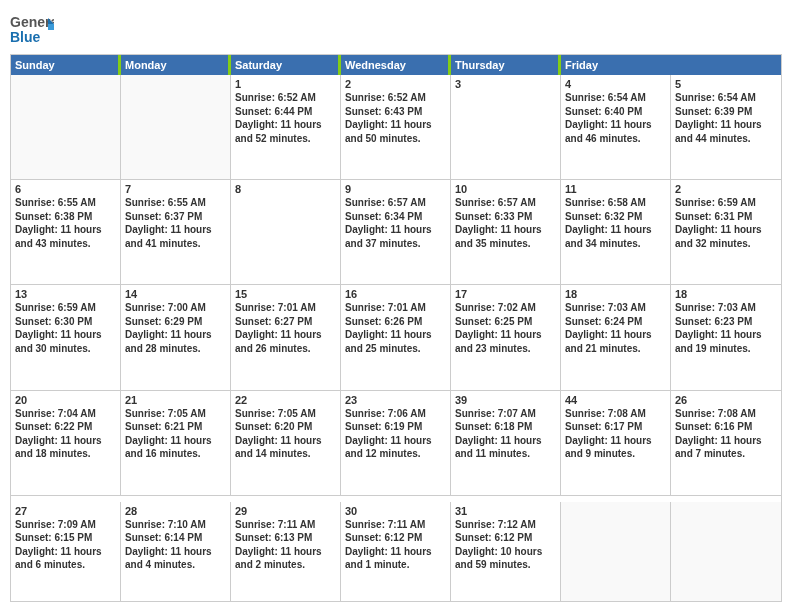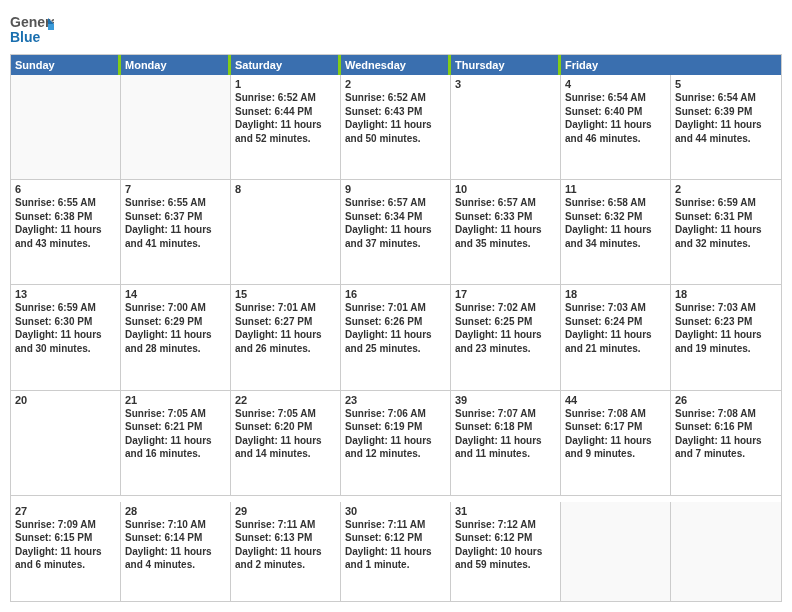--- a/index.html
+++ b/index.html
@@ -206,20 +206,21 @@
             <div class="day-info">Sunrise: 7:03 AM<br>Sunset: 6:24 PM<br>Daylight: 11 hours and 21 minutes.</div>
           </div>
           <div class="cal-cell">
             <div class="day-num">18</div>
             <div class="day-info">Sunrise: 7:03 AM<br>Sunset: 6:23 PM<br>Daylight: 11 hours and 19 minutes.</div>
           </div>
         </div>
         <div class="cal-week">
           <div class="cal-cell">
             <div class="day-num">20</div>
+            <div class="day-info">Sunrise: 7:04 AM<br>Sunset: 6:22 PM<br>Daylight: 11 hours and 18 minutes.</div>
           </div>
           <div class="cal-cell">
             <div class="day-num">21</div>
             <div class="day-info">Sunrise: 7:05 AM<br>Sunset: 6:21 PM<br>Daylight: 11 hours and 16 minutes.</div>
           </div>
           <div class="cal-cell">
             <div class="day-num">22</div>
             <div class="day-info">Sunrise: 7:05 AM<br>Sunset: 6:20 PM<br>Daylight: 11 hours and 14 minutes.</div>
           </div>
           <div class="cal-cell">

